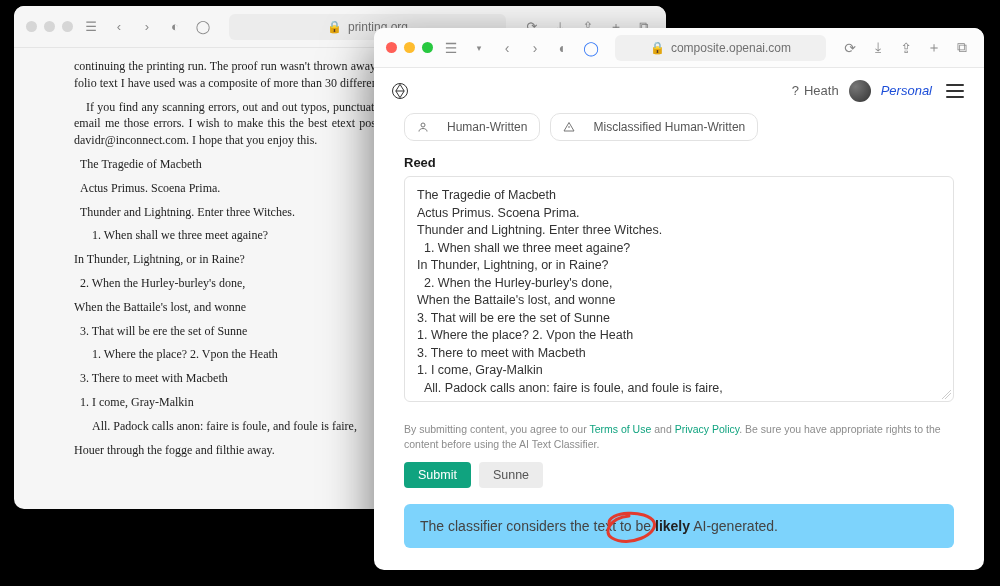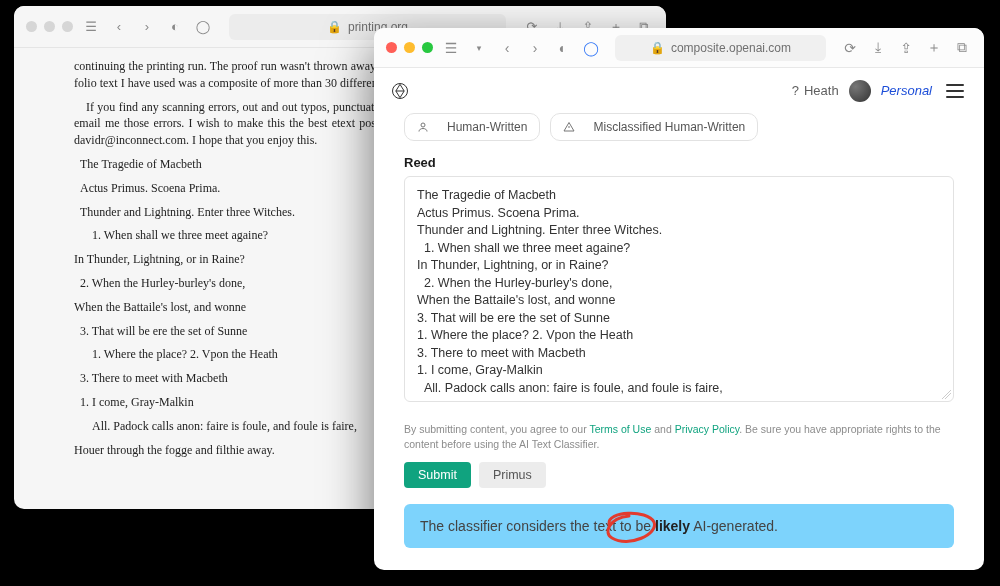--- a/index.html
+++ b/index.html
@@ -352,21 +352,21 @@
 3. There to meet with Macbeth
 1. I come, Gray-Malkin
   All. Padock calls anon: faire is foule, and foule is faire,</div>
 
     <div class="legal">
       <span>By submitting content, you agree to our </span><a href="#">Terms of Use</a><span> and </span><a href="#">Privacy Policy</a><span>. Be sure you have appropriate rights to the content before using the AI Text Classifier.</span>
     </div>
 
     <div class="btn-row">
       <button class="btn btn-primary">Submit</button>
-      <button class="btn btn-secondary">Primus</button>
+      <button class="btn btn-secondary">Sunne</button>
     </div>
 
     <div class="result-box">
       <span>The classifier considers the text to be </span><strong>likely</strong><span> AI-generated.</span>
       <svg class="circle-annot" viewBox="0 0 62 40">
         <path d="M10 18 C 8 5, 48 3, 55 16 C 60 28, 30 42, 13 32 C 4 27, 10 12, 30 10" fill="none" stroke="#e23b2e" stroke-width="3" stroke-linecap="round"></path>
       </svg>
     </div>
   </div>
 </div>

